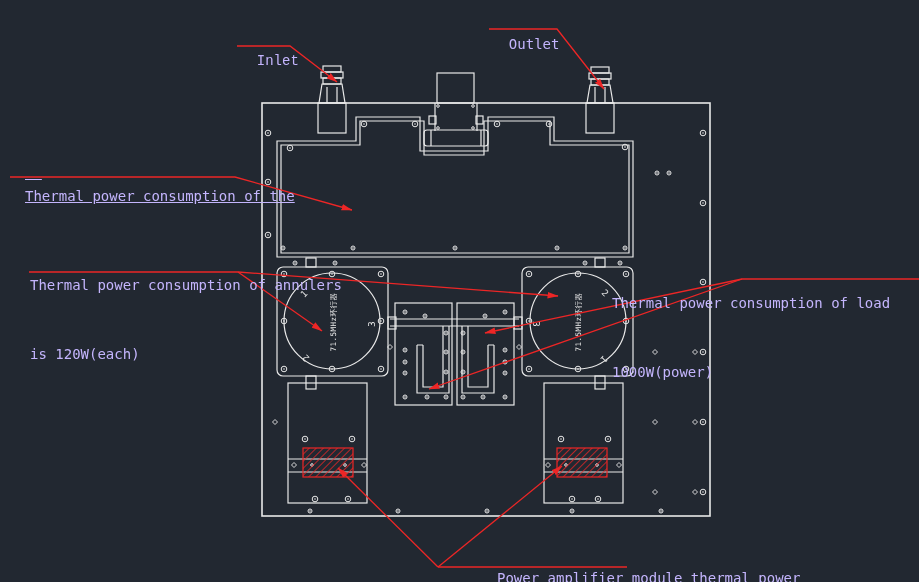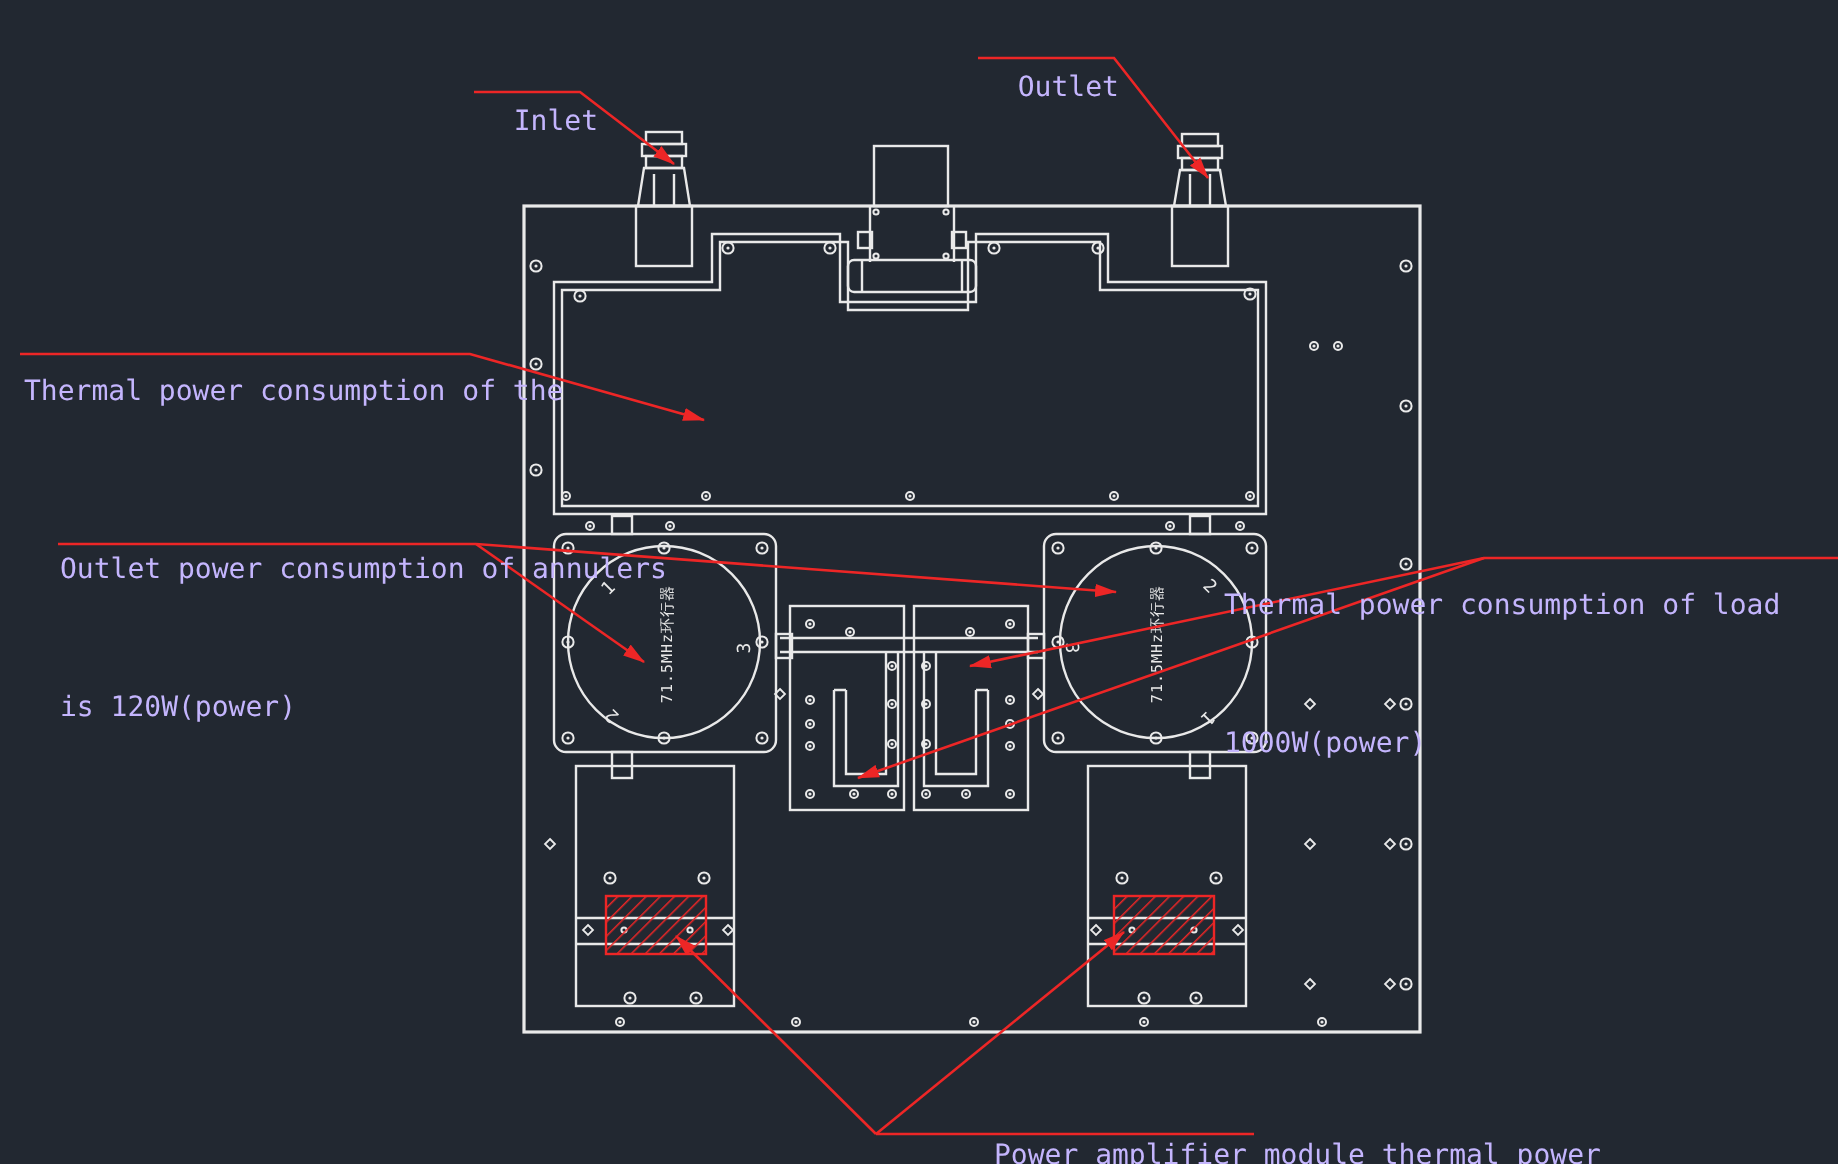--- a/index.html
+++ b/index.html
@@ -296,32 +296,32 @@
     <path d="M238,272 L558,296" marker-end="url(#arrow)"></path>
     <path d="M742,279 H919"></path>
     <path d="M742,279 L485,333" marker-end="url(#arrow)"></path>
     <path d="M742,279 L429,389" marker-end="url(#arrow)"></path>
     <path d="M438,567 L338,468" marker-end="url(#arrow)"></path>
     <path d="M438,567 L562,466" marker-end="url(#arrow)"></path>
     <path d="M438,567 H627"></path>
   </g>
 </svg>
 
-<div class="cad-label" style="left:240px;top:27px;">
+<div class="cad-label" style="left:240px;top:27px;font-family:Liberation Mono, monospace;">
   <span>Inlet</span>
 </div>
 <div class="cad-label" style="left:492px;top:10px;">
   <span>Outlet</span>
 </div>
-<div class="cad-label" style="left:12px;top:139px;">
+<div class="cad-label" style="left:25px;top:139px;text-decoration:underline;">
   <div>Thermal power consumption of the</div>
 </div>
 <div class="cad-label" style="left:30px;top:228px;">
-  <div>Outlet power consumption of annulers</div>
-  <div>is 120W(power)</div>
+  <div>Thermal power consumption of annulers</div>
+  <div>is 120W(each)</div>
 </div>
 <div class="cad-label" style="left:612px;top:246px;">
   <div>Thermal power consumption of load</div>
   <div>1000W(power)</div>
 </div>
 <div class="cad-label" style="left:497px;top:521px;">
   <div>Power amplifier module thermal power</div>
   
 </div>
 

